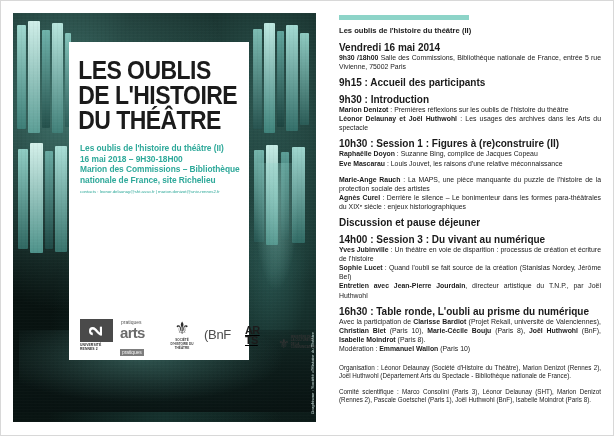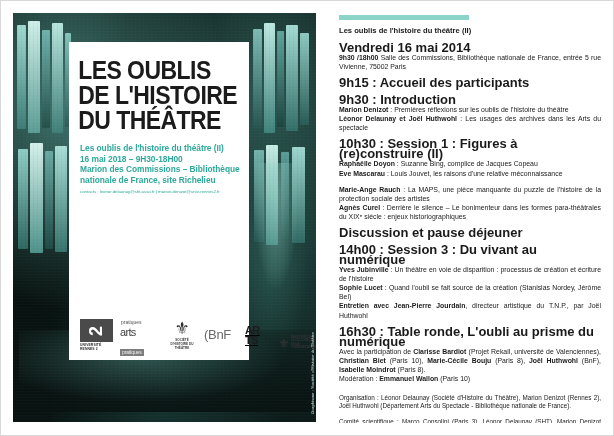--- a/index.html
+++ b/index.html
@@ -118,34 +118,34 @@
     color:#fff;font-weight:700;font-size:18px;line-height:18px;
     transform:rotate(-90deg);
   }
   .logo-r2 .cap{
     margin-top:1px;font-size:3.4px;font-weight:700;color:#2a2a2a;
     line-height:4.2px;letter-spacing:.1px;
   }
 
   .logo-arts{width:40px;height:31px;}
   .logo-arts .pr{font-size:5px;color:#555;line-height:6px;padding-left:1px;}
-  .logo-arts .ar{font-size:11px;font-weight:400;color:#0c4a6e;line-height:15px;letter-spacing:-0.7px;}
+  .logo-arts .ar{font-size:15px;font-weight:700;color:#4d7c0f;line-height:15px;letter-spacing:-0.7px;}
   .logo-arts .pq{
     background:#7d7d7d;color:#f2f2f2;font-size:5px;line-height:7px;
     padding:0 2px;display:inline-block;margin-top:1px;letter-spacing:-.1px;
   }
 
   .logo-sht{width:30px;height:31px;text-align:center;}
   .logo-sht .mark{
     font-size:17px;line-height:19px;color:#2c2c2c;
   }
   .logo-sht .cap{font-size:3.1px;color:#3a3a3a;line-height:4px;font-weight:700;}
 
   .logo-bnf{width:34px;height:31px;display:flex;align-items:center;}
-  .logo-bnf .txt{font-size:13px;font-weight:400;color:#a16207;letter-spacing:-.3px;}
+  .logo-bnf .txt{font-size:13px;font-weight:400;color:#1d4ed8;letter-spacing:-.3px;}
 
   .logo-artsts{width:26px;height:31px;display:flex;align-items:center;text-decoration:underline;}
   .logo-artsts .txt{
     font-size:11px;font-weight:700;color:#1b1b1b;line-height:10px;letter-spacing:-.6px;
   }
 
   .logo-min{width:34px;height:31px;display:flex;align-items:flex-end;gap:1px;}
   .logo-min .crest{font-size:13px;line-height:13px;color:#333;}
   .logo-min .cap{font-size:2.9px;line-height:3.6px;color:#333;font-weight:700;}
 
@@ -168,21 +168,21 @@
     overflow:hidden;
   }
   .accent-bar{
     width:130px;height:5px;background:#8DD4C8;margin-bottom:5px;
   }
   .prog-head{
     font-weight:700;font-size:7.6px;line-height:11px;margin-bottom:7px;
   }
   .blk{margin-bottom:7px;}
   .blk:last-child{margin-bottom:0;}
-  .hd{font-weight:700;font-size:13px;line-height:10px;}
+  .hd{font-weight:700;font-size:10px;line-height:10px;}
   .ln{font-size:6.9px;line-height:9.1px;text-align:justify;}
   .ln .nm{font-weight:700;}
   .small{font-size:6.3px;line-height:8.5px;text-align:justify;}
   .sp{height:4px;}
 </style>
 </head>
 <body>
 
 <div class="page">
 

